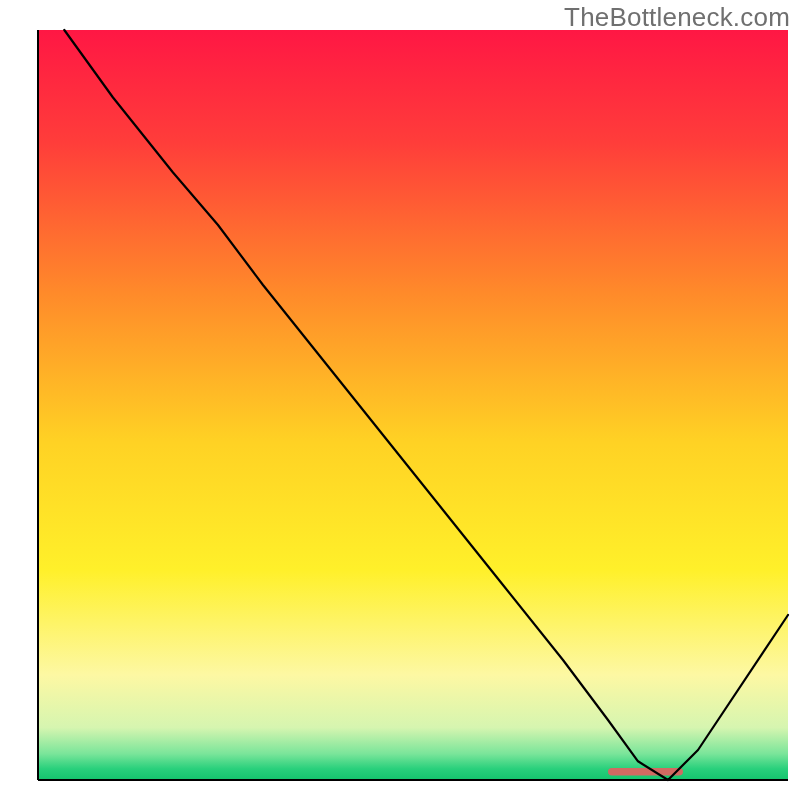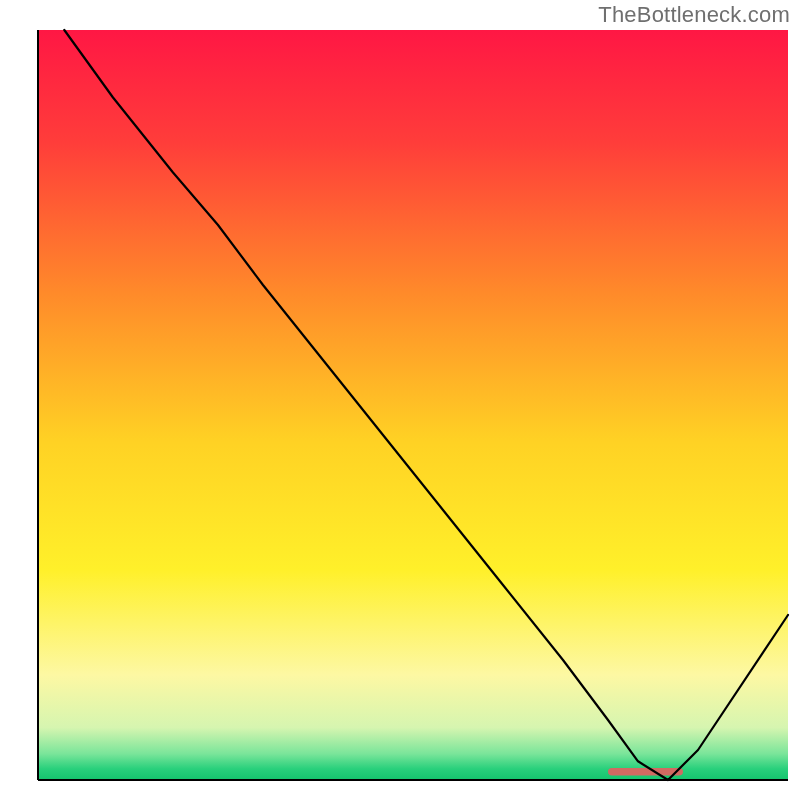--- a/index.html
+++ b/index.html
@@ -14,21 +14,21 @@
   .stage {
     position: relative;
     width: 800px;
     height: 800px;
   }
   .watermark {
     position: absolute;
     top: 2px;
     right: 10px;
     color: #6f6f6f;
-    font-size: 22px;
+    font-size: 26px;
     font-weight: 400;
     letter-spacing: 0.2px;
   }
   svg.plot {
     position: absolute;
     left: 0;
     top: 0;
   }
 </style>
 </head>

